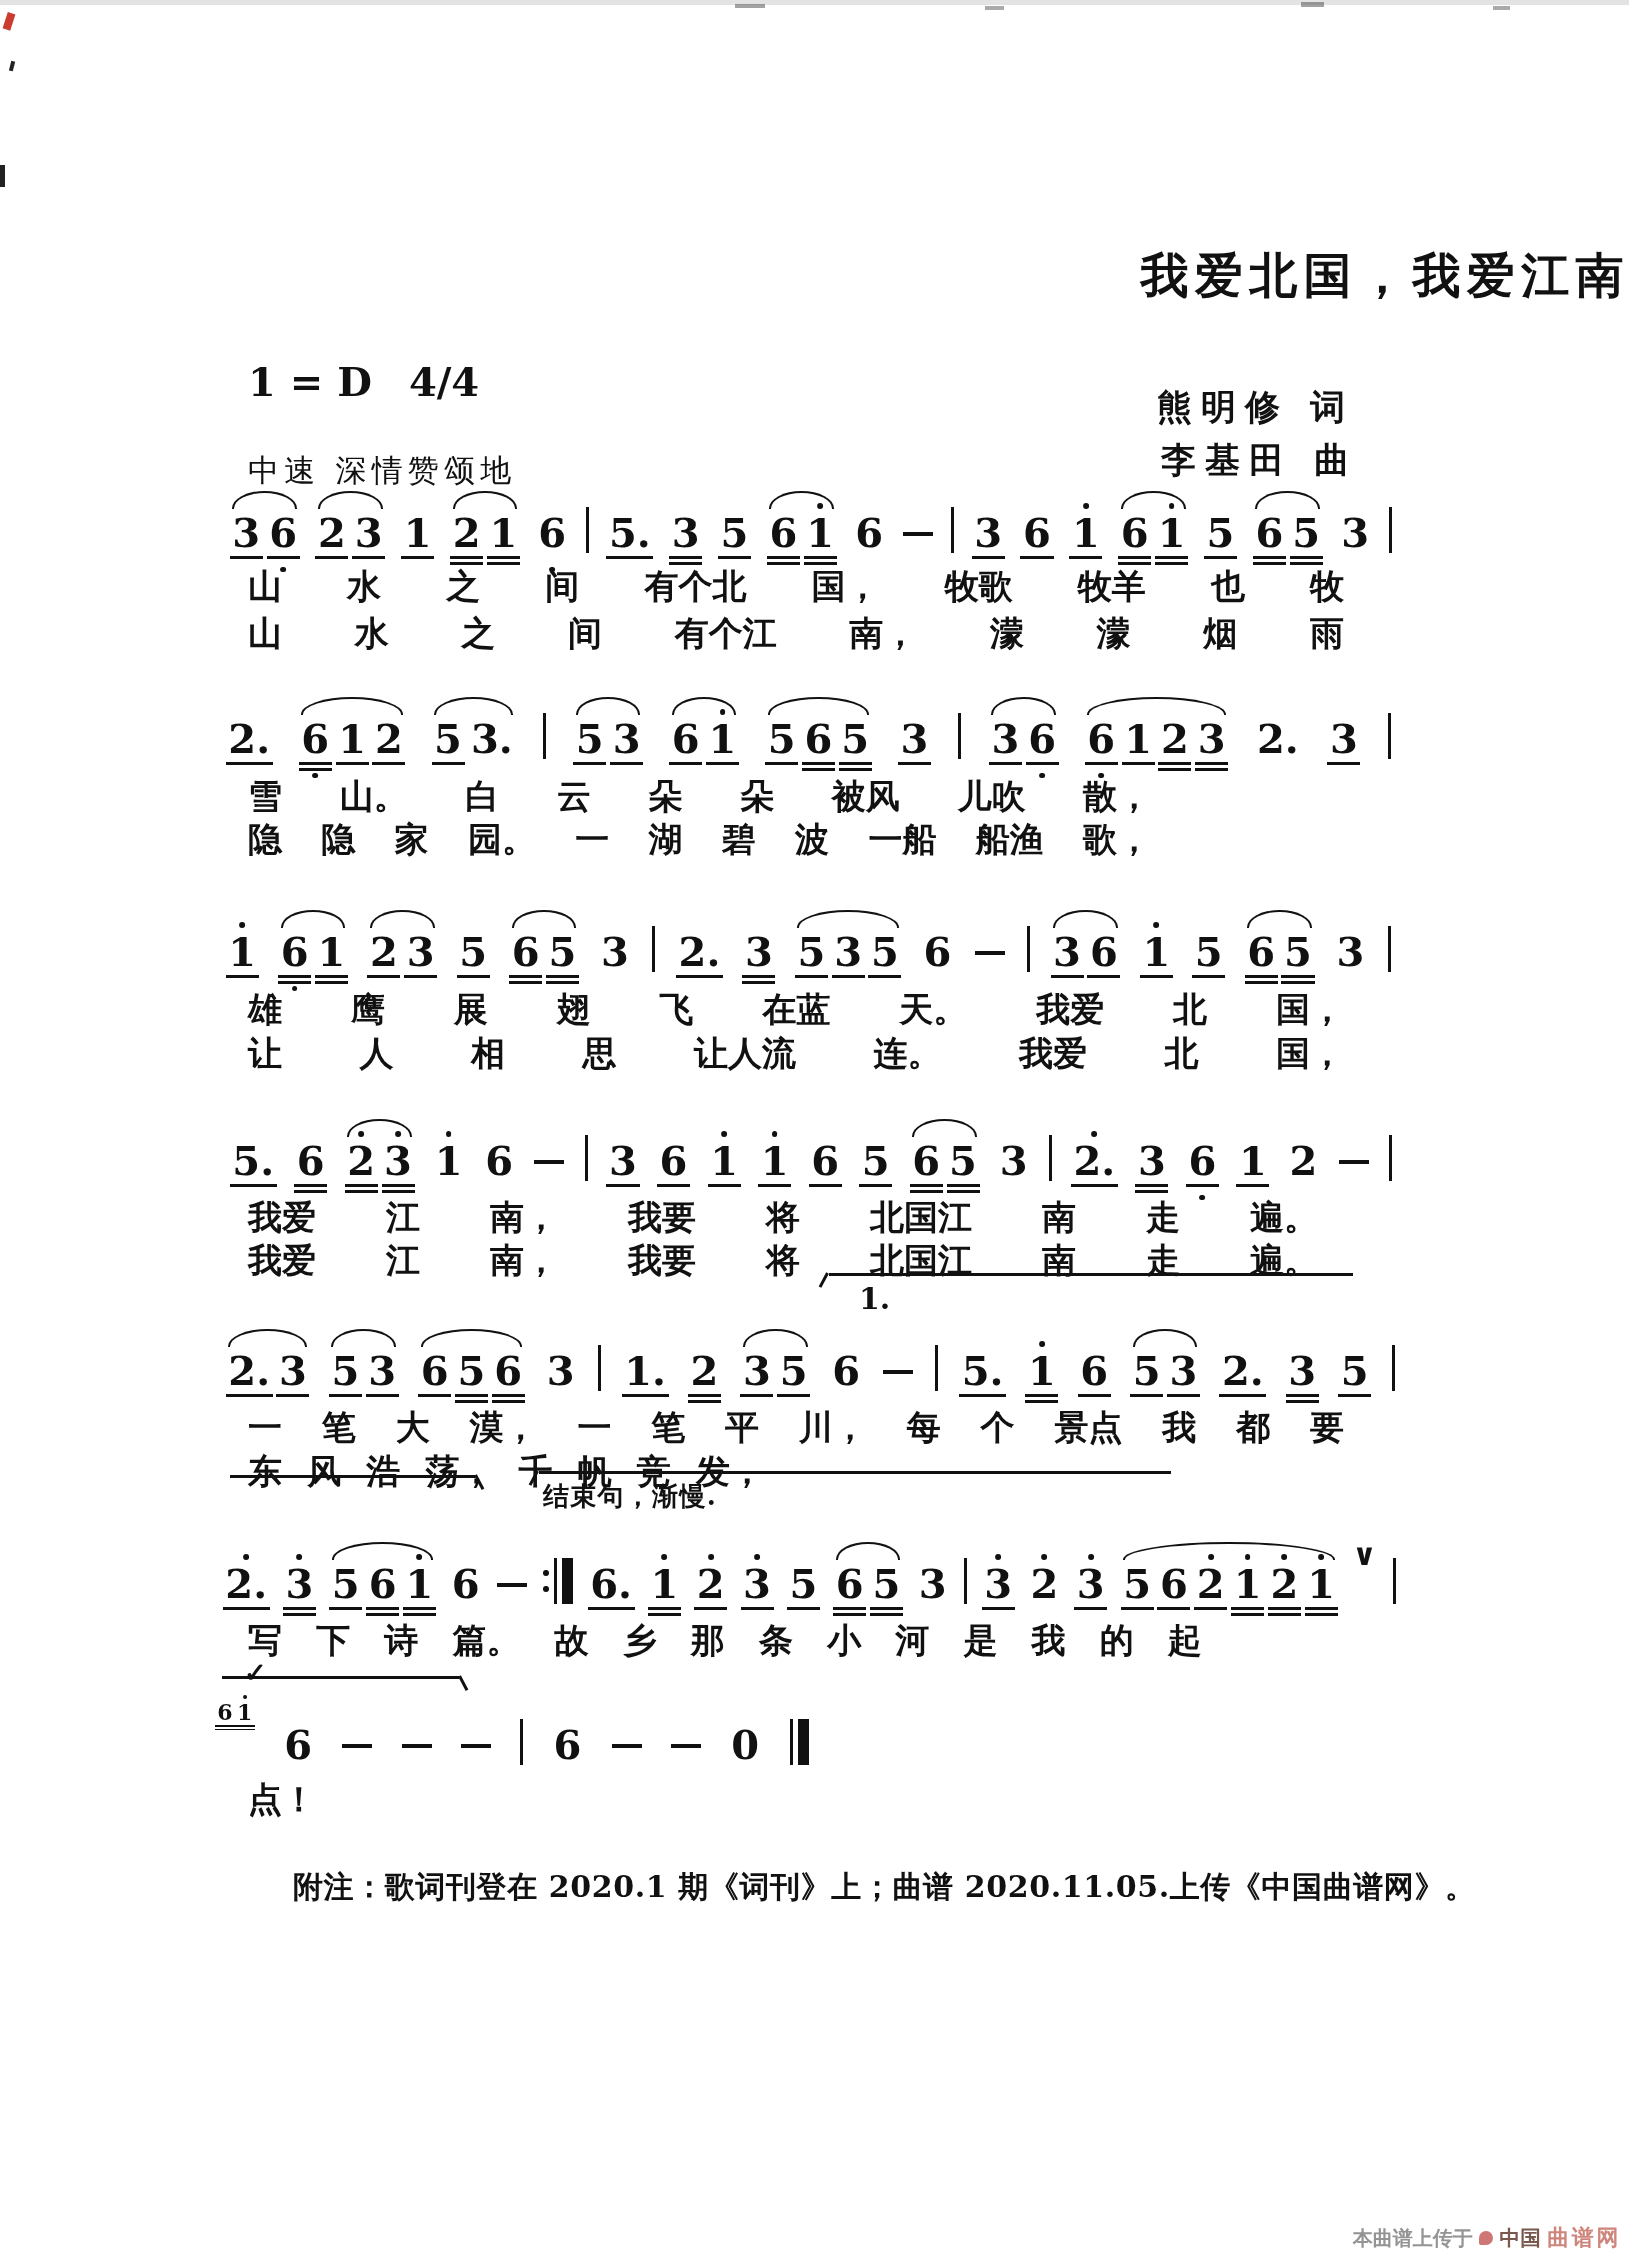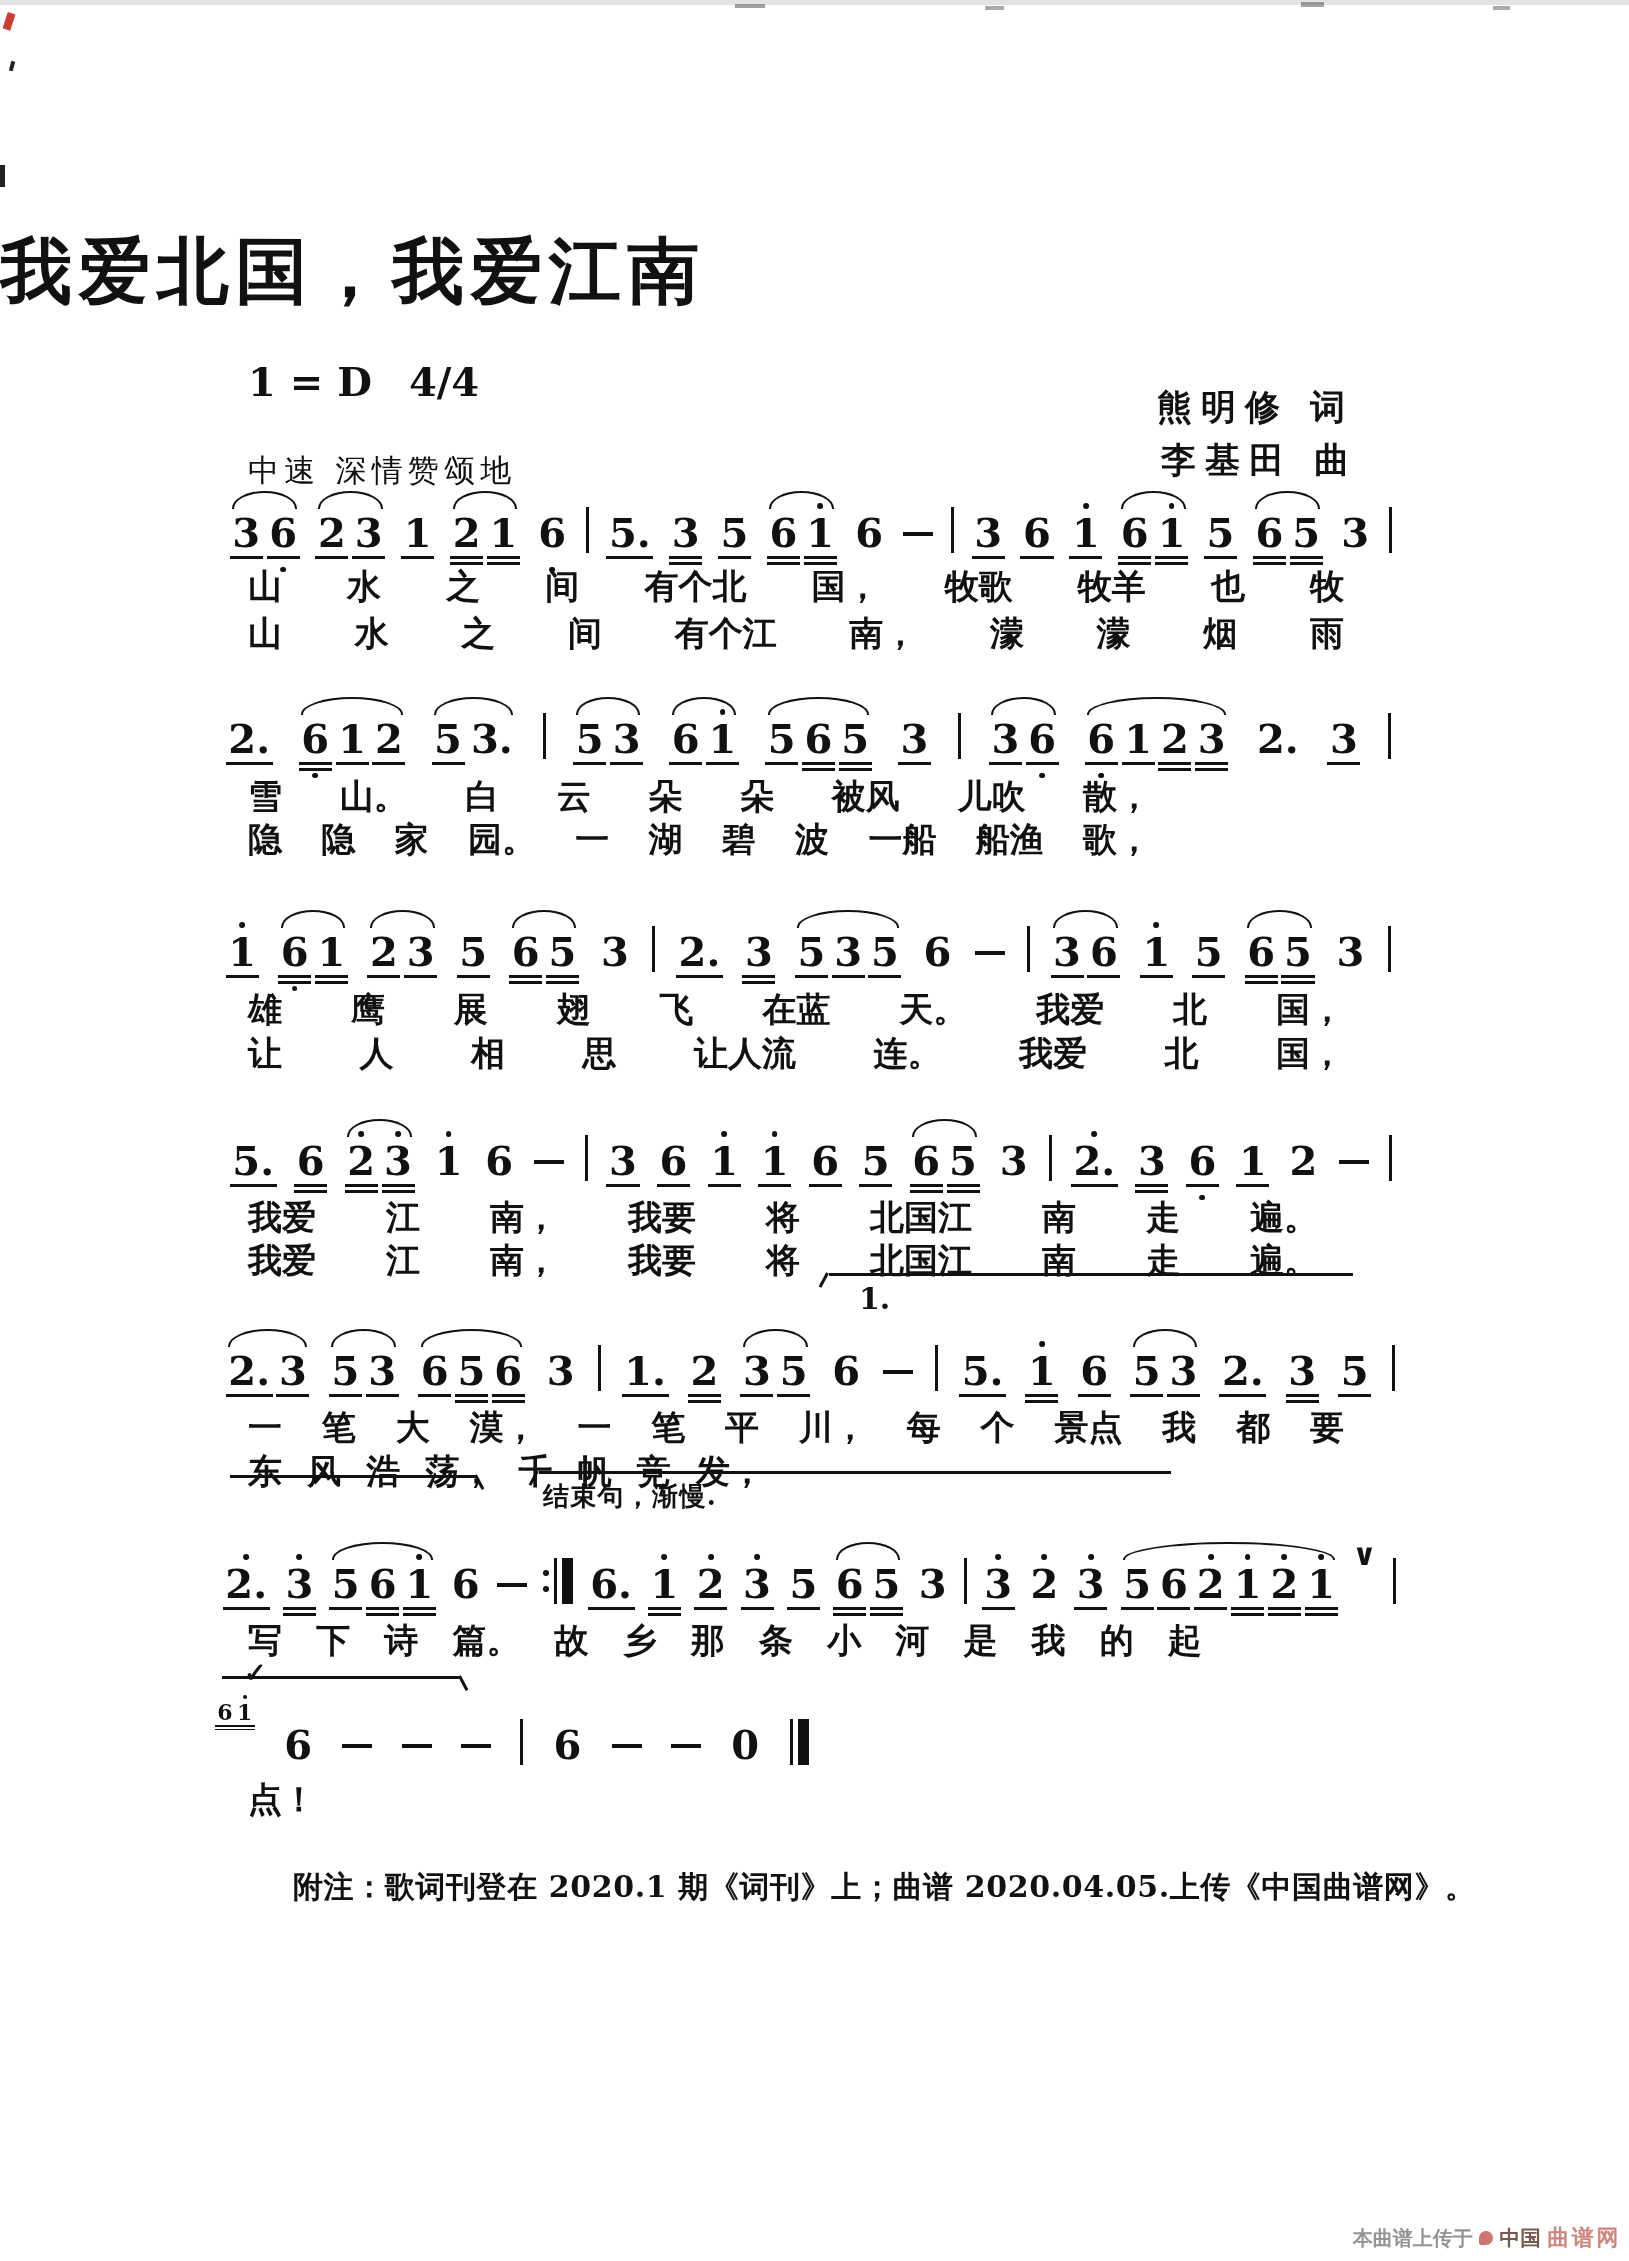--- a/index.html
+++ b/index.html
@@ -1,22 +1,22 @@
 <!DOCTYPE html>
 <html style="font-size:10.3px"><head>
 <meta charset="utf-8">
 <style>
   html,body{margin:0;padding:0;background:#9a9a9a;}
   .page{position:relative;width:1630px;height:2261px;background:#ffffff;overflow:hidden;
         font-family:"DejaVu Serif","Liberation Serif",serif;color:#111;}
   .edge-top{position:absolute;top:0;left:0;right:0;height:4.5px;background:#e3e3e3;}
 
   
-  .title{position:absolute;top:224px;left:0;width:100%;text-align:left;
-         font-size:72px;font-weight:900;letter-spacing:6.4px;}
+  .title{position:absolute;top:244px;left:0;width:100%;text-align:right;
+         font-size:48px;font-weight:900;letter-spacing:6.4px;}
   .keyrow{position:absolute;top:358px;left:248px;font-size:40px;font-weight:700;display:flex;gap:37px;}
   .lyricist{position:absolute;top:352px;left:1157px;font-size:35px;font-weight:900;letter-spacing:9px;margin-top:32px;}
   .tempo{position:absolute;top:442px;left:248px;font-size:31px;font-weight:400;letter-spacing:5.2px;margin-top:8px;}
   .composer{position:absolute;top:437px;left:1161px;font-size:35px;font-weight:900;letter-spacing:9px;}
 
   
   .noteline{position:absolute;height:45px;display:flex;justify-content:space-between;
             align-items:flex-end;}
   .note{position:relative;font-size:40px;line-height:40px;font-weight:700;padding:0 1.3px;white-space:nowrap;}
   .u1::after{content:"";position:absolute;left:-1.3px;right:-1.3px;bottom:-6.4px;height:3.2px;background:#111;}
@@ -501,21 +501,21 @@
       <span class="note">0</span>
       <span class="finalbar">
         <i class="thin"></i>
         <i class="thick"></i>
       </span>
     </div>
   <div class="lyrrow" style="top:1780px;left:248px;width:129px;">
       <span class="lyr">点！</span>
     </div>
 
-  <div class="footnote1">附注：歌词刊登在 2020.1 期《词刊》上；曲谱 2020.04.05.上传《中国曲谱网》。</div>
+  <div class="footnote1">附注：歌词刊登在 2020.1 期《词刊》上；曲谱 2020.11.05.上传《中国曲谱网》。</div>
 
   <div class="watermark">
     <span class="wm-prefix">本曲谱上传于</span>
     <span class="wm-logo"></span>
     <span class="wm-cn">中国</span>
     <span class="wm-site">曲谱网</span>
   </div>
 </div>
 
 

